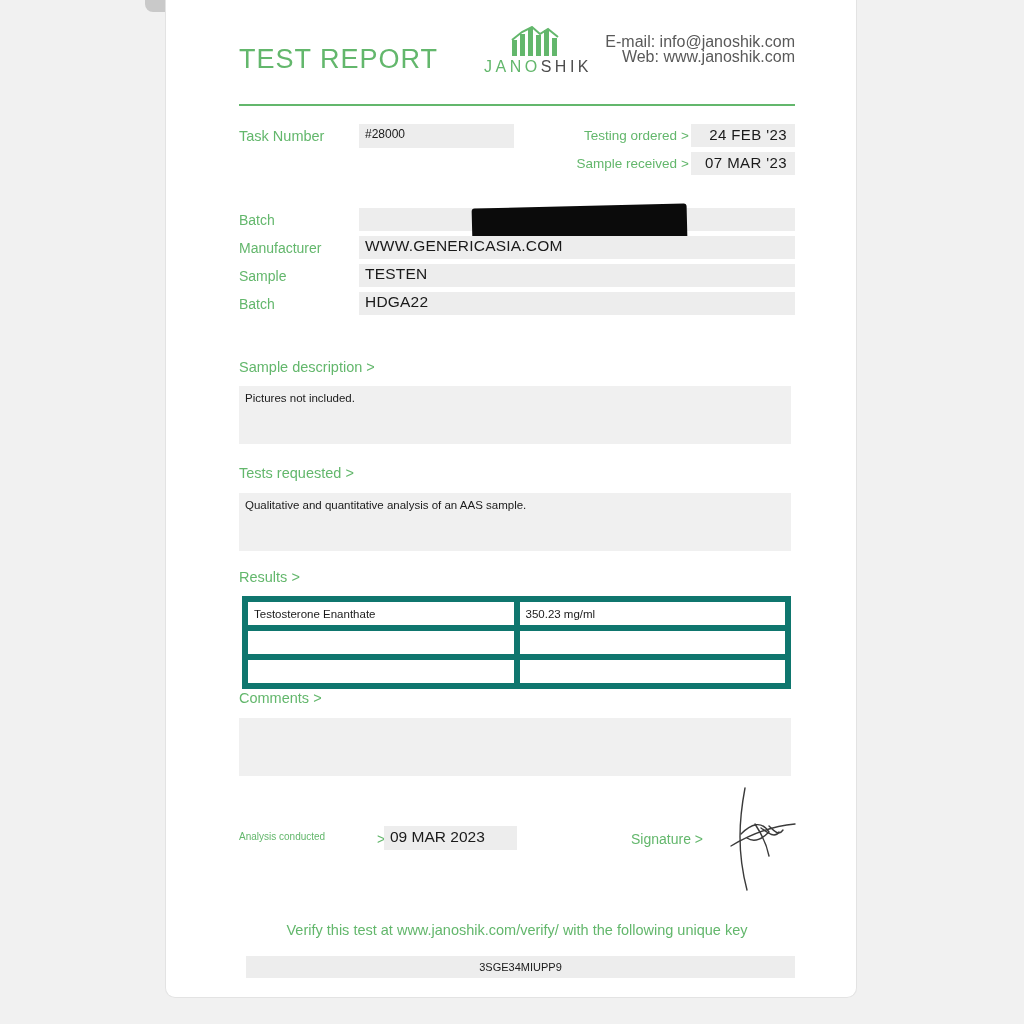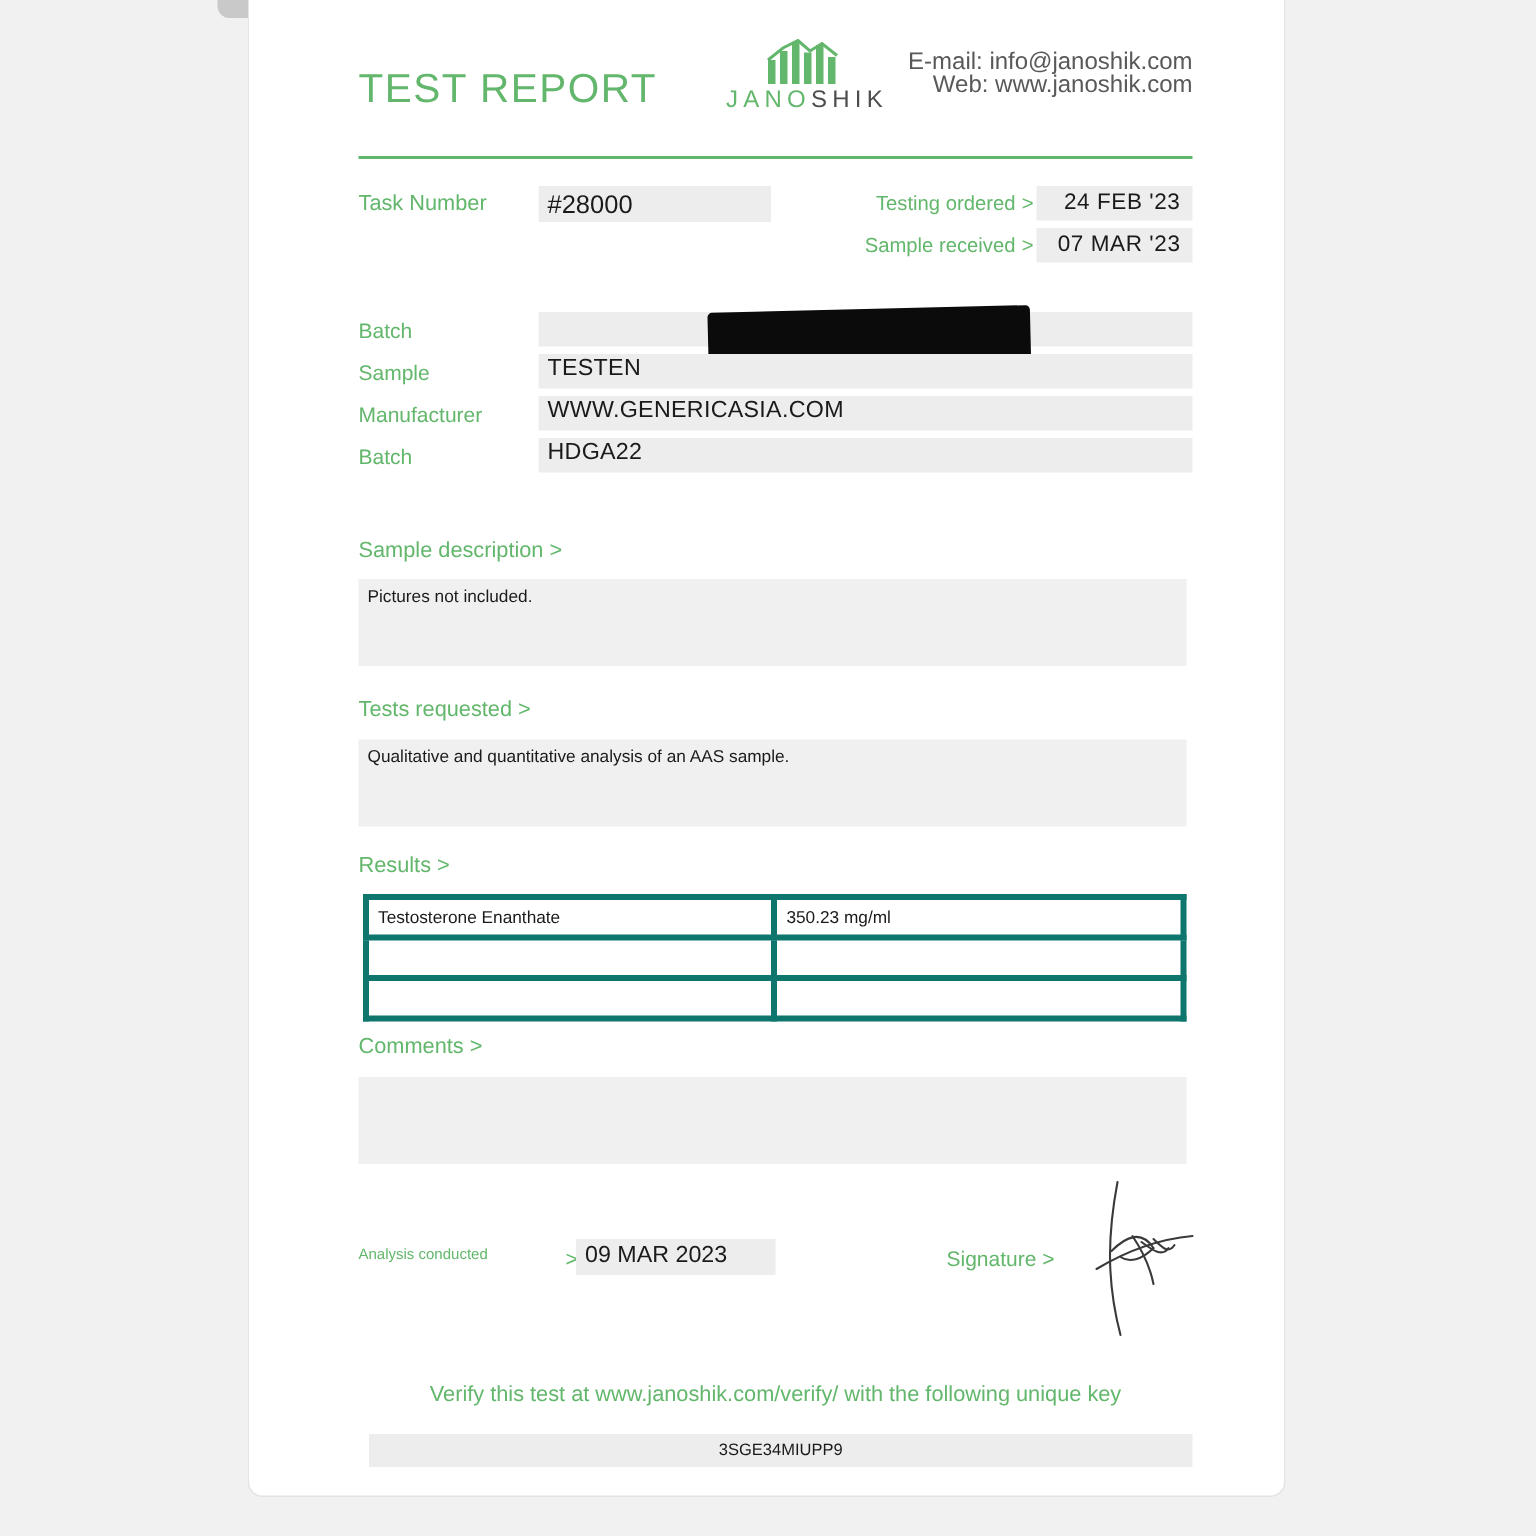--- a/index.html
+++ b/index.html
@@ -123,21 +123,21 @@
     left: 120px;
     top: 0;
     width: 155px;
     height: 24px;
     background: #ededed;
   }
   .task-value {
     position: absolute;
     left: 6px;
     top: 3px;
-    font-size: 17px;
+    font-size: 12px;
     color: #1a1a1a;
   }
   .dates {
     position: absolute;
     left: 320px;
     top: 0;
     width: 236px;
   }
   .date-line {
     position: relative;
@@ -243,21 +243,21 @@
 
   
   .res-table {
     position: absolute;
     left: 3px;
     top: 596px;
     width: 549px;
     border-collapse: collapse;
   }
   .res-table td {
-    border: 4px solid #0f766e;
+    border: 6px solid #0f766e;
     height: 23px;
     padding: 0 6px;
     font-size: 11.5px;
     color: #1a1a1a;
   }
   .res-table td.c1 { width: 272px; }
   .res-table td.c2 { width: 275px; }
 
   
   .analysis {
@@ -398,29 +398,29 @@
 
       <div class="info">
         <div class="info-row">
           <div class="info-label">Batch</div>
           <div class="info-box">
             <div class="info-val"></div>
             <div class="redaction"></div>
           </div>
         </div>
         <div class="info-row">
+          <div class="info-label">Manufacturer</div>
+          <div class="info-box">
+            <div class="info-val">WWW.GENERICASIA.COM</div>
+          </div>
+        </div>
+        <div class="info-row">
           <div class="info-label">Sample</div>
           <div class="info-box">
             <div class="info-val">TESTEN</div>
-          </div>
-        </div>
-        <div class="info-row">
-          <div class="info-label">Manufacturer</div>
-          <div class="info-box">
-            <div class="info-val">WWW.GENERICASIA.COM</div>
           </div>
         </div>
         <div class="info-row">
           <div class="info-label">Batch</div>
           <div class="info-box">
             <div class="info-val">HDGA22</div>
           </div>
         </div>
       </div>
 

